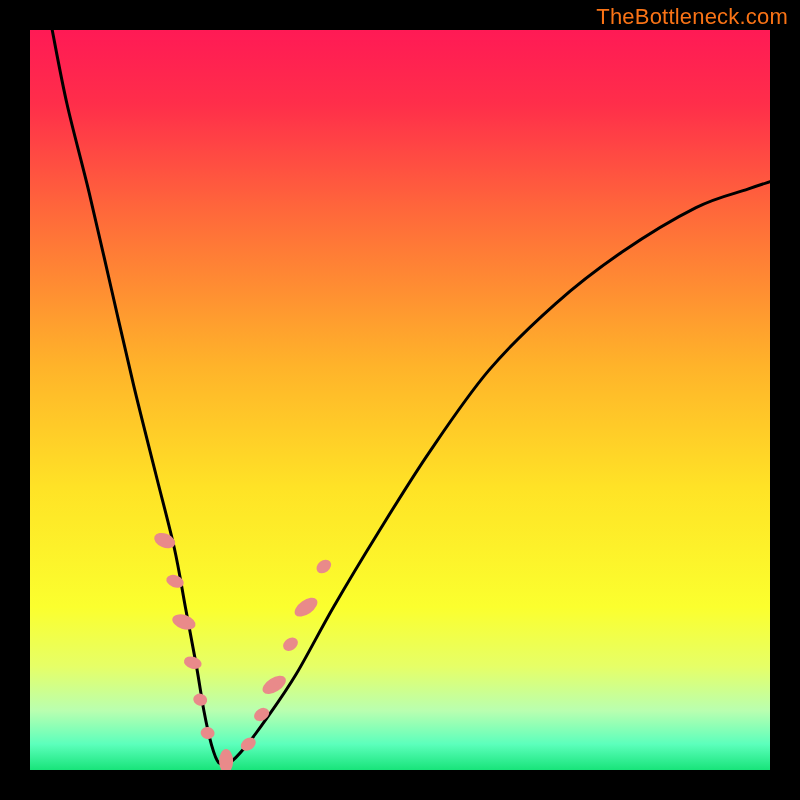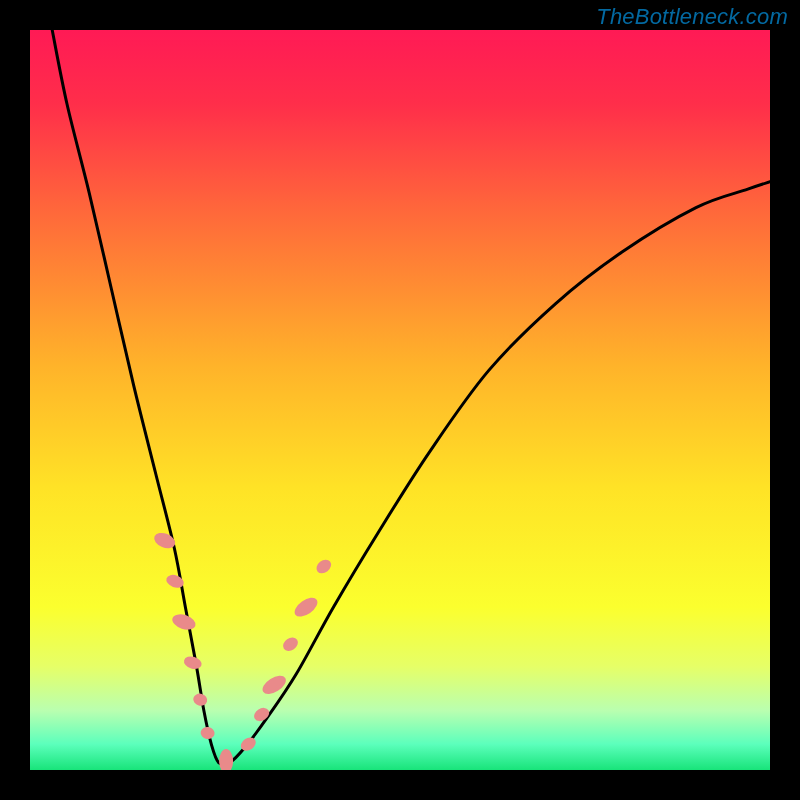--- a/index.html
+++ b/index.html
@@ -29,26 +29,25 @@
   .gradient {
     position: absolute;
     top: 0; left: 0;
     width: 100%;
     height: 100%;
   }
   .watermark {
     position: absolute;
     top: 4px;
     right: 12px;
-    color: #0369a1;
+    color: #f97316;
     font-size: 22px;
     letter-spacing: 0.2px;
     font-weight: 400;
     user-select: none;
-    font-style: italic;
   }
   svg.curve {
     position: absolute;
     top: 0; left: 0;
     width: 100%;
     height: 100%;
   }
 </style>
 </head>
 <body>

